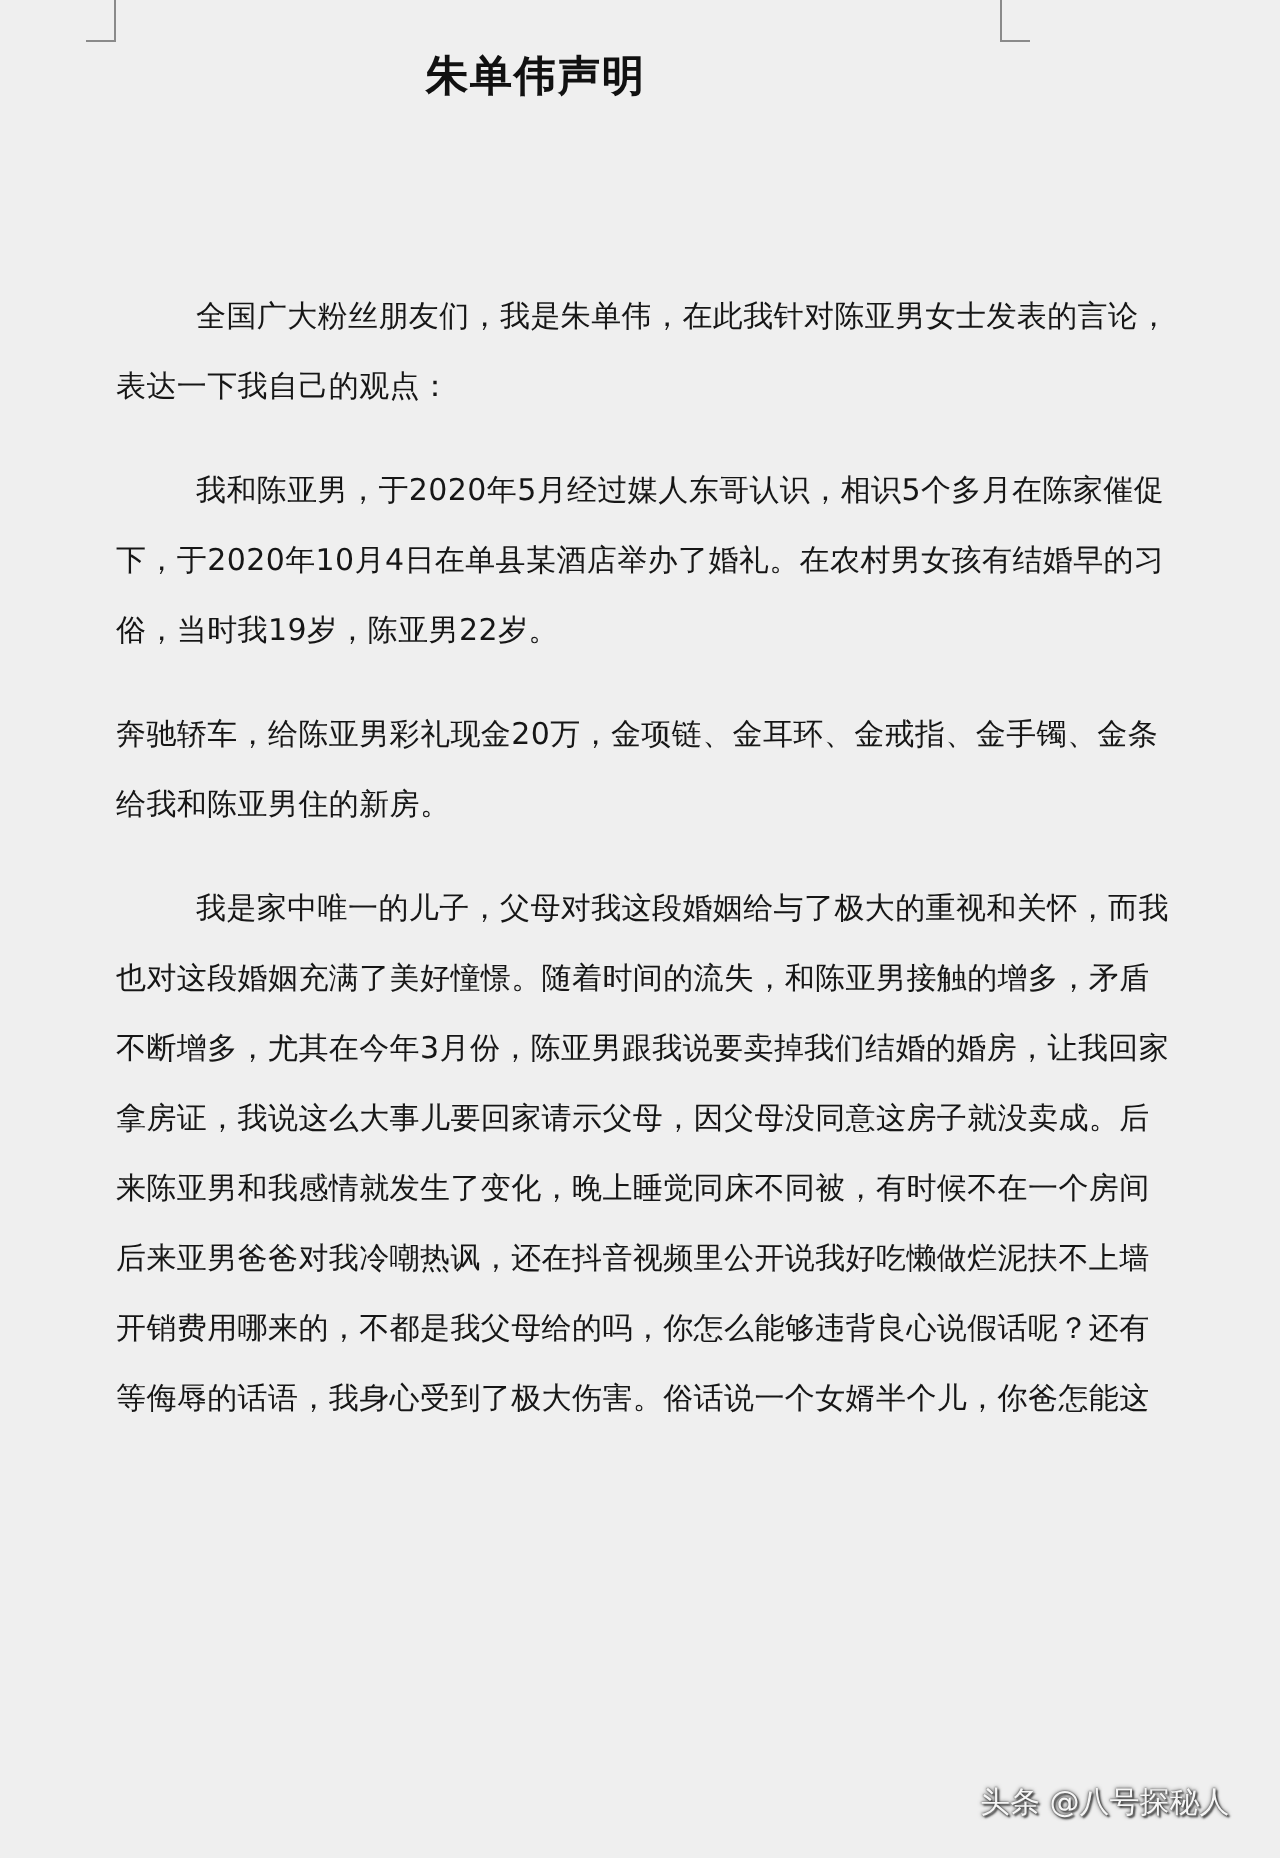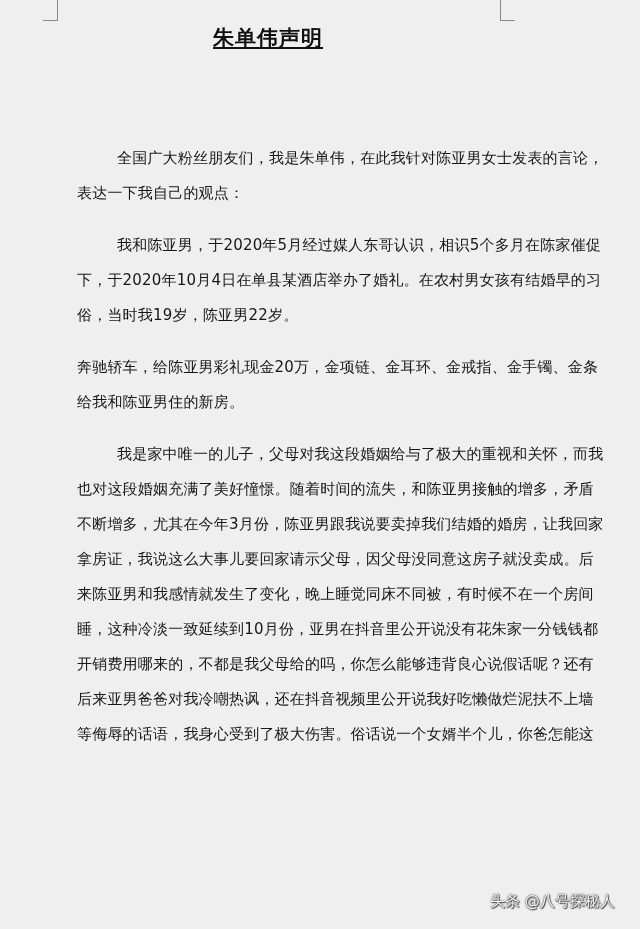--- a/index.html
+++ b/index.html
@@ -44,36 +44,34 @@
       position: absolute;
       top: 24px;
       left: 0;
       width: 536px;
       text-align: center;
       font-size: 21px;
       font-weight: bold;
       color: #111;
       letter-spacing: 1px;
       box-sizing: border-box;
-      text-decoration: underline;
     }
     .body-text {
       position: absolute;
       left: 58px;
       top: 141px;
       width: 548px;
     }
     .line {
       height: 35px;
       line-height: 35px;
       font-size: 15px;
       white-space: nowrap;
       color: #161616;
       letter-spacing: 0.2px;
-      margin-left: 19px;
     }
     .line.indent {
       padding-left: 40px;
     }
     .para-gap {
       height: 17px;
     }
     .watermark {
       position: absolute;
       left: 490px;
@@ -113,21 +111,20 @@
       <div class="line">给我和陈亚男住的新房。</div>
     </div>
     <div class="para-gap"></div>
 
     <div>
       <div class="line indent">我是家中唯一的儿子，父母对我这段婚姻给与了极大的重视和关怀，而我</div>
       <div class="line">也对这段婚姻充满了美好憧憬。随着时间的流失，和陈亚男接触的增多，矛盾</div>
       <div class="line">不断增多，尤其在今年3月份，陈亚男跟我说要卖掉我们结婚的婚房，让我回家</div>
       <div class="line">拿房证，我说这么大事儿要回家请示父母，因父母没同意这房子就没卖成。后</div>
       <div class="line">来陈亚男和我感情就发生了变化，晚上睡觉同床不同被，有时候不在一个房间</div>
-      <div class="line">睡，这种冷淡一致延续到10月份，亚男在抖音里公开说没有花朱家一分钱钱都</div>
+      <div class="line">后来亚男爸爸对我冷嘲热讽，还在抖音视频里公开说我好吃懒做烂泥扶不上墙</div>
       <div class="line">开销费用哪来的，不都是我父母给的吗，你怎么能够违背良心说假话呢？还有</div>
-      <div class="line">后来亚男爸爸对我冷嘲热讽，还在抖音视频里公开说我好吃懒做烂泥扶不上墙</div>
       <div class="line">等侮辱的话语，我身心受到了极大伤害。俗话说一个女婿半个儿，你爸怎能这</div>
     </div>
   </div>
 
   <div class="watermark">头条 @八号探秘人</div>
 </div>
 
 </body></html>

